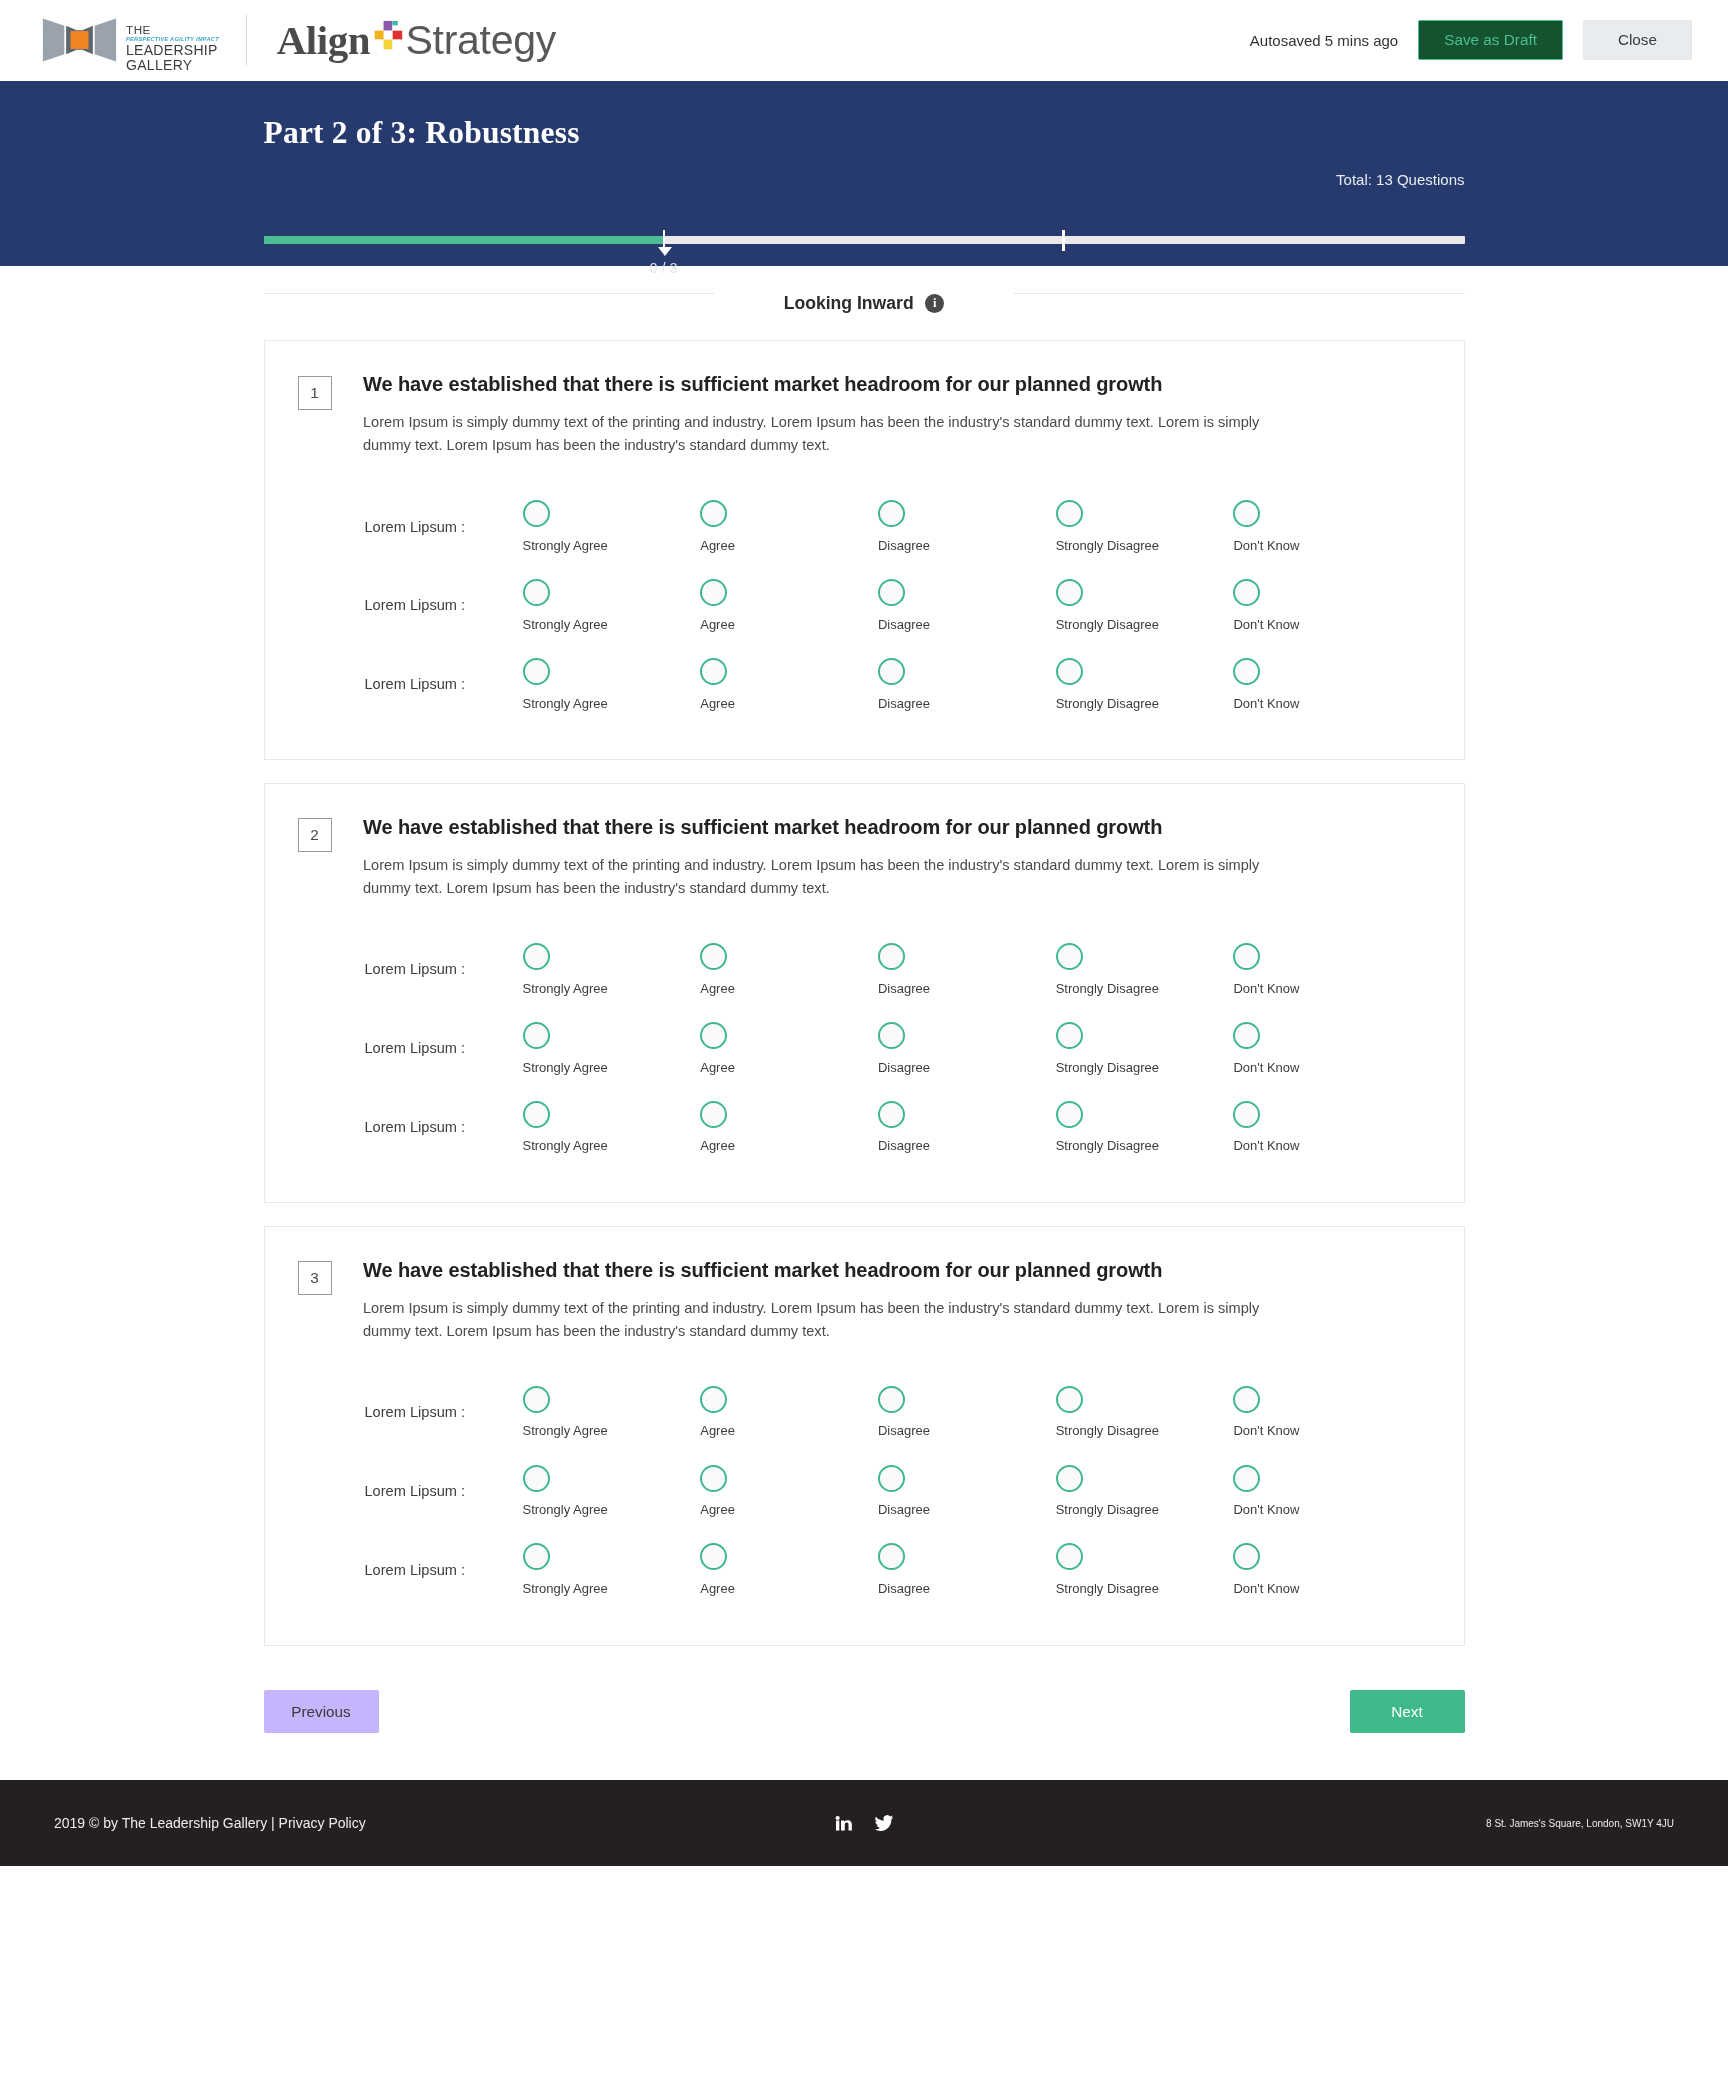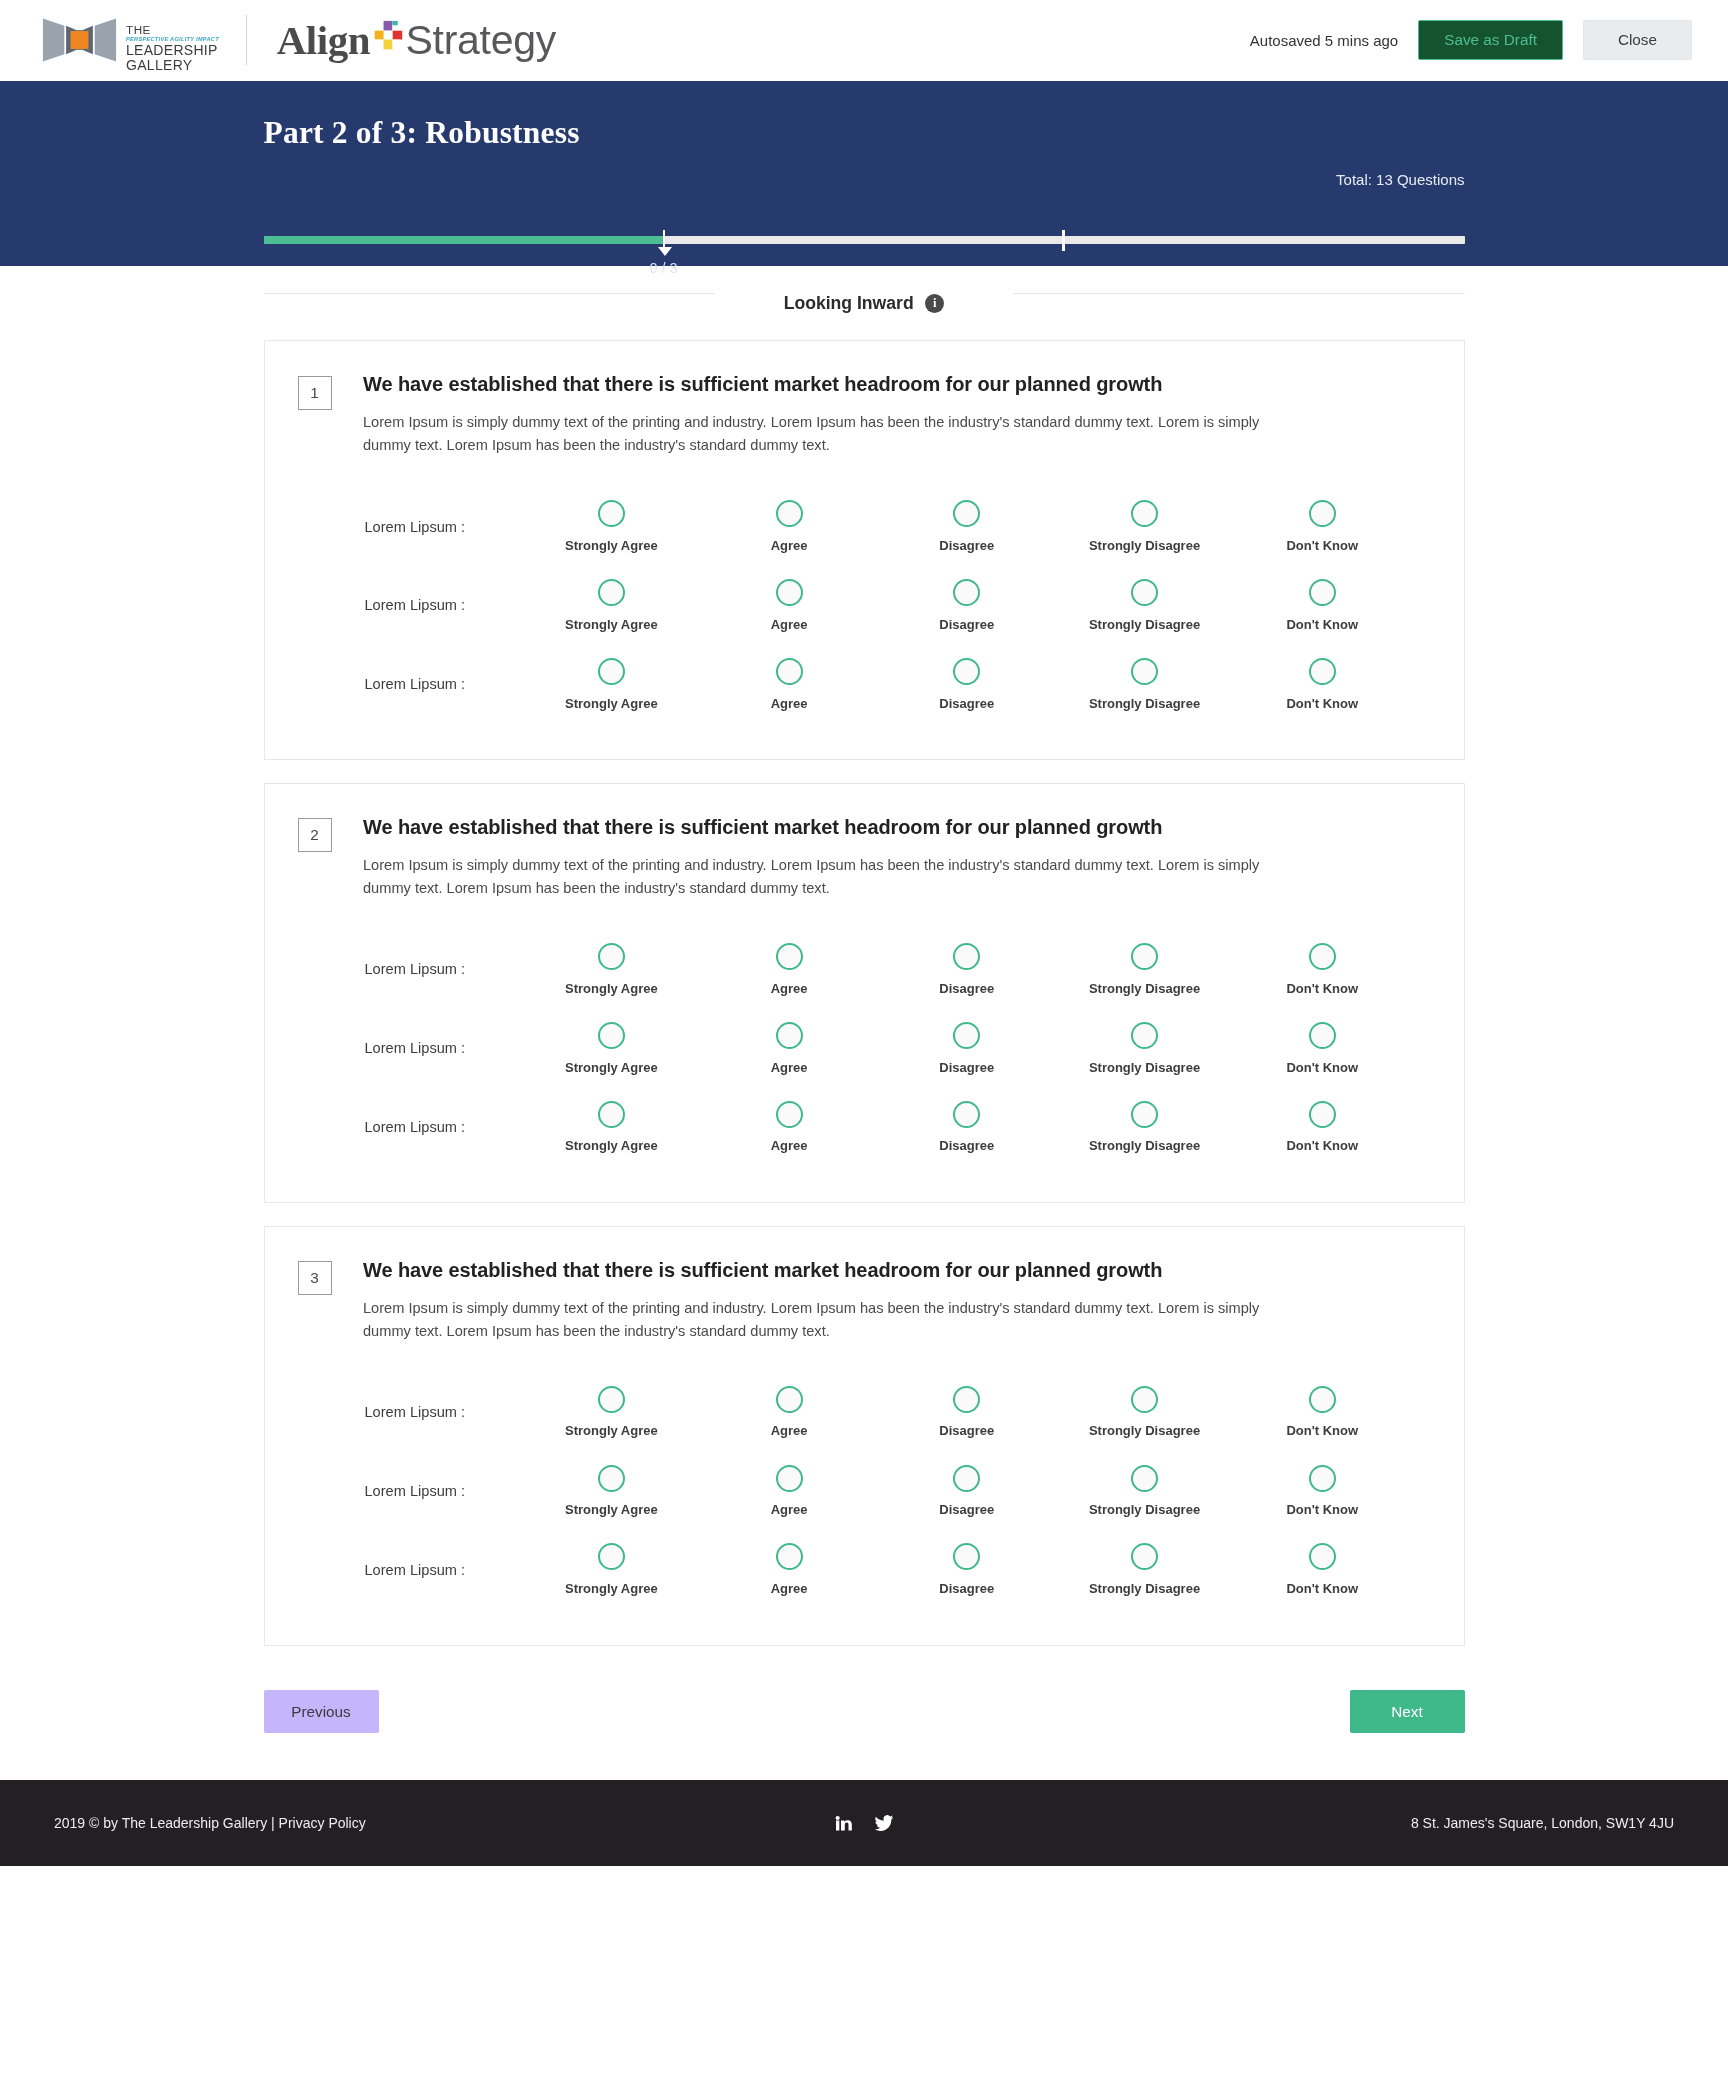--- a/index.html
+++ b/index.html
@@ -155,23 +155,22 @@
   .scale-row {
     display: flex; align-items: center;
     padding: 13.5px 0 12.6px 0;
   }
   .row-label {
     width: 225px; min-width: 225px;
     font-size: 14.6px; color: #3d3d3d; padding-left: 67px;
   }
   .opts { display: flex; flex: 1; padding-right: 14.4px; }
   .opt {
-    flex: 1; display: flex; flex-direction: column; align-items: center;
+    flex: 1; display: flex; flex-direction: column; align-items: flex-start;
     cursor: pointer;
-    font-weight: bold;
   }
   .opt .radio {
     width: 27px; height: 27px; border-radius: 50%;
     border: 2.7px solid #3fb98a; background: #fafafa;
   }
   .opt .opt-label {
     margin-top: 10.8px; font-size: 13px; color: #3d3d3d; white-space: nowrap;
   }
 
   
@@ -198,21 +197,21 @@
     display: flex; align-items: center;
     padding: 0 54px;
     position: relative;
   }
   .f-left { color: #ededed; font-size: 14px; }
   .f-social {
     position: absolute; left: 50%; transform: translateX(-50%);
     display: flex; align-items: center; gap: 20px;
   }
   .f-social svg { fill: #ffffff; cursor: pointer; display: block; }
-  .f-right { margin-left: auto; color: #ededed; font-size: 14px; text-align: center; }
+  .f-right { margin-left: auto; color: #ededed; font-size: 10px; text-align: center; }
 </style>
 </head>
 <body>
 
 <div class="topbar">
   <div class="brand-left">
 
     <div class="tlg-logo">
       <svg class="tlg-mark" viewBox="0 0 86 56">
         <polygon points="2,4 26,12 26,44 2,52" fill="#9aa3ab"></polygon>

